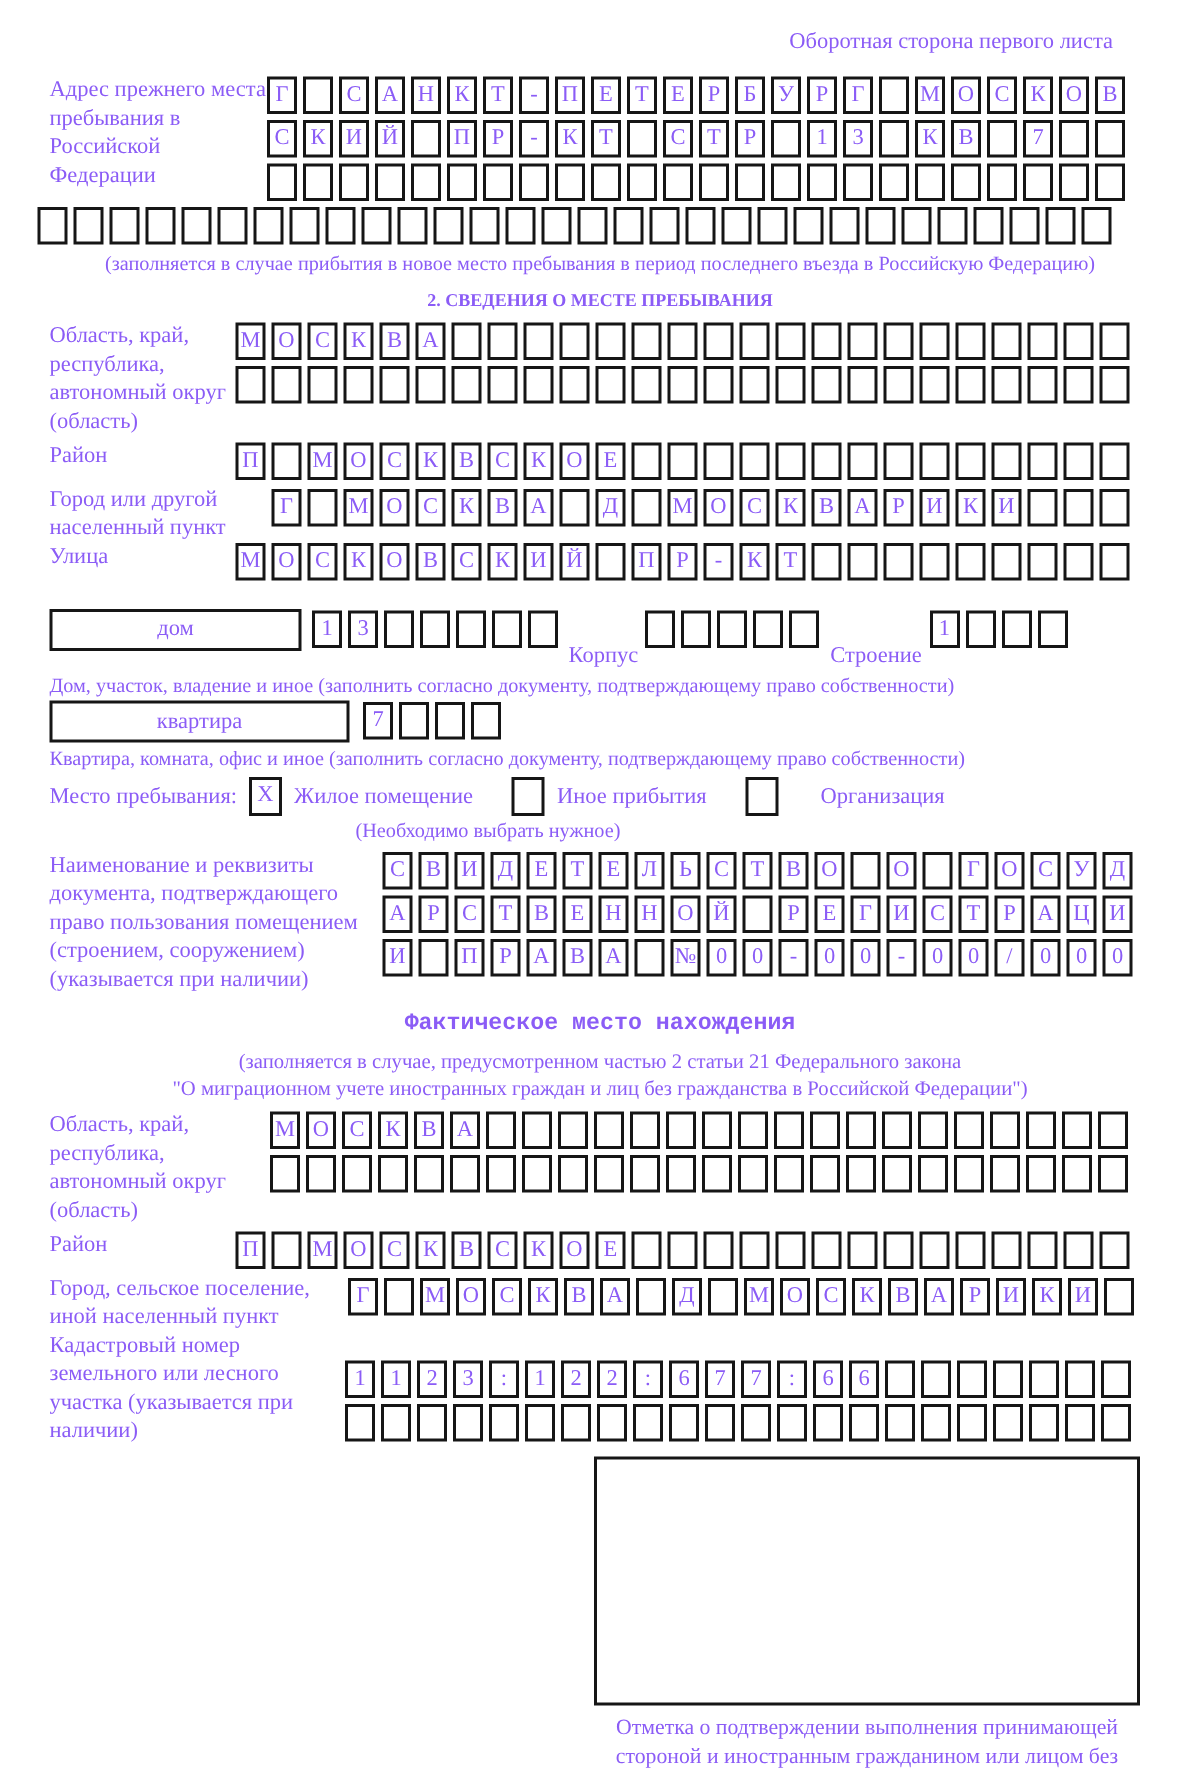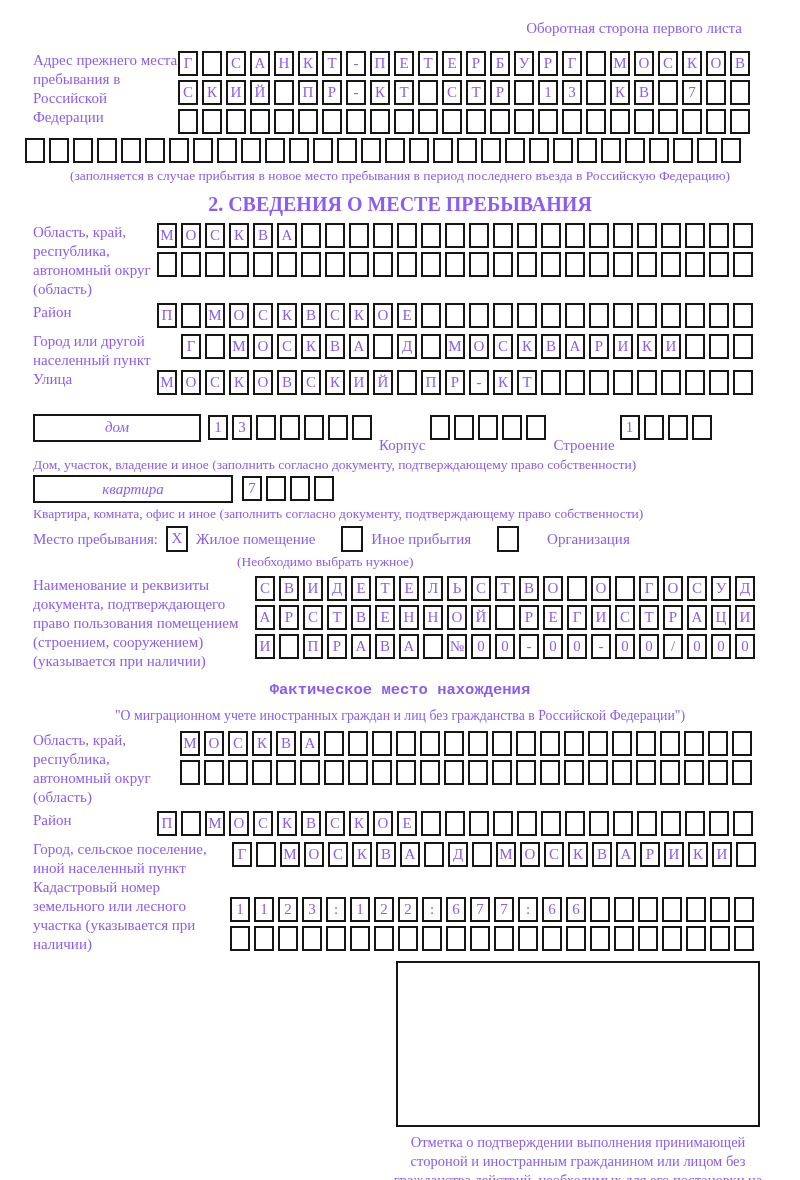--- a/index.html
+++ b/index.html
@@ -17,26 +17,26 @@
   .w222{ width:222px; } .w147{ width:147px; } .w199{ width:199px; } .w197{ width:197px; }
 
   .boxrow { height:26px; white-space:nowrap; margin-bottom:3px; line-height:0; }
   .cell {
     display:inline-block; box-sizing:border-box;
     width:20px; height:25px; border:2px solid #161616; margin-right:4px;
     text-align:center; font-size:15px; line-height:21px; vertical-align:top;
     background:#fff;
   }
   .note { text-align:center; font-size:13.5px; line-height:17px; margin-top:1px; }
-  .sec-title { text-align:center; font-weight:bold; font-size:20px; margin:9px 0 7px 0; }
+  .sec-title { text-align:center; font-weight:bold; font-size:12px; margin:9px 0 7px 0; }
 
   .dom-row { margin-left:33px; display:flex; align-items:center; margin-top:2px; margin-bottom:2px; }
   .bigbox {
     box-sizing:border-box; border:2px solid #161616; height:28px;
-    display:flex; align-items:center; justify-content:center; font-size:15px; background:#fff;font-style:italic;
+    display:flex; align-items:center; justify-content:center; font-size:15px; background:#fff;
   }
   .bb-dom { width:168px; margin-right:7px; }
   .bb-kv  { width:200px; margin-right:9px; }
   .inline-lbl { font-size:15px; padding:0 5px 0 3px;margin-top:36px; }
   .dom-row .boxrow { margin-bottom:0; }
 
   .mesto-row { margin-left:33px; display:flex; align-items:center; margin-top:4px; }
   .mesto-row .boxrow { margin-bottom:0; }
   .chk .cell { width:22px; height:26px; margin-right:0; }
   .mesto-lbl { margin-right:8px; }
@@ -128,20 +128,21 @@
   <div class="grp">
     <div class="lbl w222">Наименование и реквизиты документа, подтверждающего право пользования помещением (строением, сооружением) (указывается при наличии)</div>
     <div>
       <div class="boxrow"><span class="cell">С</span><span class="cell">В</span><span class="cell">И</span><span class="cell">Д</span><span class="cell">Е</span><span class="cell">Т</span><span class="cell">Е</span><span class="cell">Л</span><span class="cell">Ь</span><span class="cell">С</span><span class="cell">Т</span><span class="cell">В</span><span class="cell">О</span><span class="cell"></span><span class="cell">О</span><span class="cell"></span><span class="cell">Г</span><span class="cell">О</span><span class="cell">С</span><span class="cell">У</span><span class="cell">Д</span></div>
       <div class="boxrow"><span class="cell">А</span><span class="cell">Р</span><span class="cell">С</span><span class="cell">Т</span><span class="cell">В</span><span class="cell">Е</span><span class="cell">Н</span><span class="cell">Н</span><span class="cell">О</span><span class="cell">Й</span><span class="cell"></span><span class="cell">Р</span><span class="cell">Е</span><span class="cell">Г</span><span class="cell">И</span><span class="cell">С</span><span class="cell">Т</span><span class="cell">Р</span><span class="cell">А</span><span class="cell">Ц</span><span class="cell">И</span></div>
       <div class="boxrow"><span class="cell">И</span><span class="cell"></span><span class="cell">П</span><span class="cell">Р</span><span class="cell">А</span><span class="cell">В</span><span class="cell">А</span><span class="cell"></span><span class="cell">№</span><span class="cell">0</span><span class="cell">0</span><span class="cell">-</span><span class="cell">0</span><span class="cell">0</span><span class="cell">-</span><span class="cell">0</span><span class="cell">0</span><span class="cell">/</span><span class="cell">0</span><span class="cell">0</span><span class="cell">0</span></div>
     </div>
   </div>
 
   <div class="fakt-title">Фактическое место нахождения</div>
+  <div class="fakt-note">(заполняется в случае, предусмотренном частью 2 статьи 21 Федерального закона</div>
   <div class="fakt-note">"О миграционном учете иностранных граждан и лиц без гражданства в Российской Федерации")</div>
 
   <div class="grp mt6">
     <div class="lbl w147">Область, край, республика, автономный округ (область)</div>
     <div>
       <div class="boxrow"><span class="cell">М</span><span class="cell">О</span><span class="cell">С</span><span class="cell">К</span><span class="cell">В</span><span class="cell">А</span><span class="cell"></span><span class="cell"></span><span class="cell"></span><span class="cell"></span><span class="cell"></span><span class="cell"></span><span class="cell"></span><span class="cell"></span><span class="cell"></span><span class="cell"></span><span class="cell"></span><span class="cell"></span><span class="cell"></span><span class="cell"></span><span class="cell"></span><span class="cell"></span><span class="cell"></span><span class="cell"></span></div>
       <div class="boxrow"><span class="cell"></span><span class="cell"></span><span class="cell"></span><span class="cell"></span><span class="cell"></span><span class="cell"></span><span class="cell"></span><span class="cell"></span><span class="cell"></span><span class="cell"></span><span class="cell"></span><span class="cell"></span><span class="cell"></span><span class="cell"></span><span class="cell"></span><span class="cell"></span><span class="cell"></span><span class="cell"></span><span class="cell"></span><span class="cell"></span><span class="cell"></span><span class="cell"></span><span class="cell"></span><span class="cell"></span></div>
     </div>
   </div>
 

